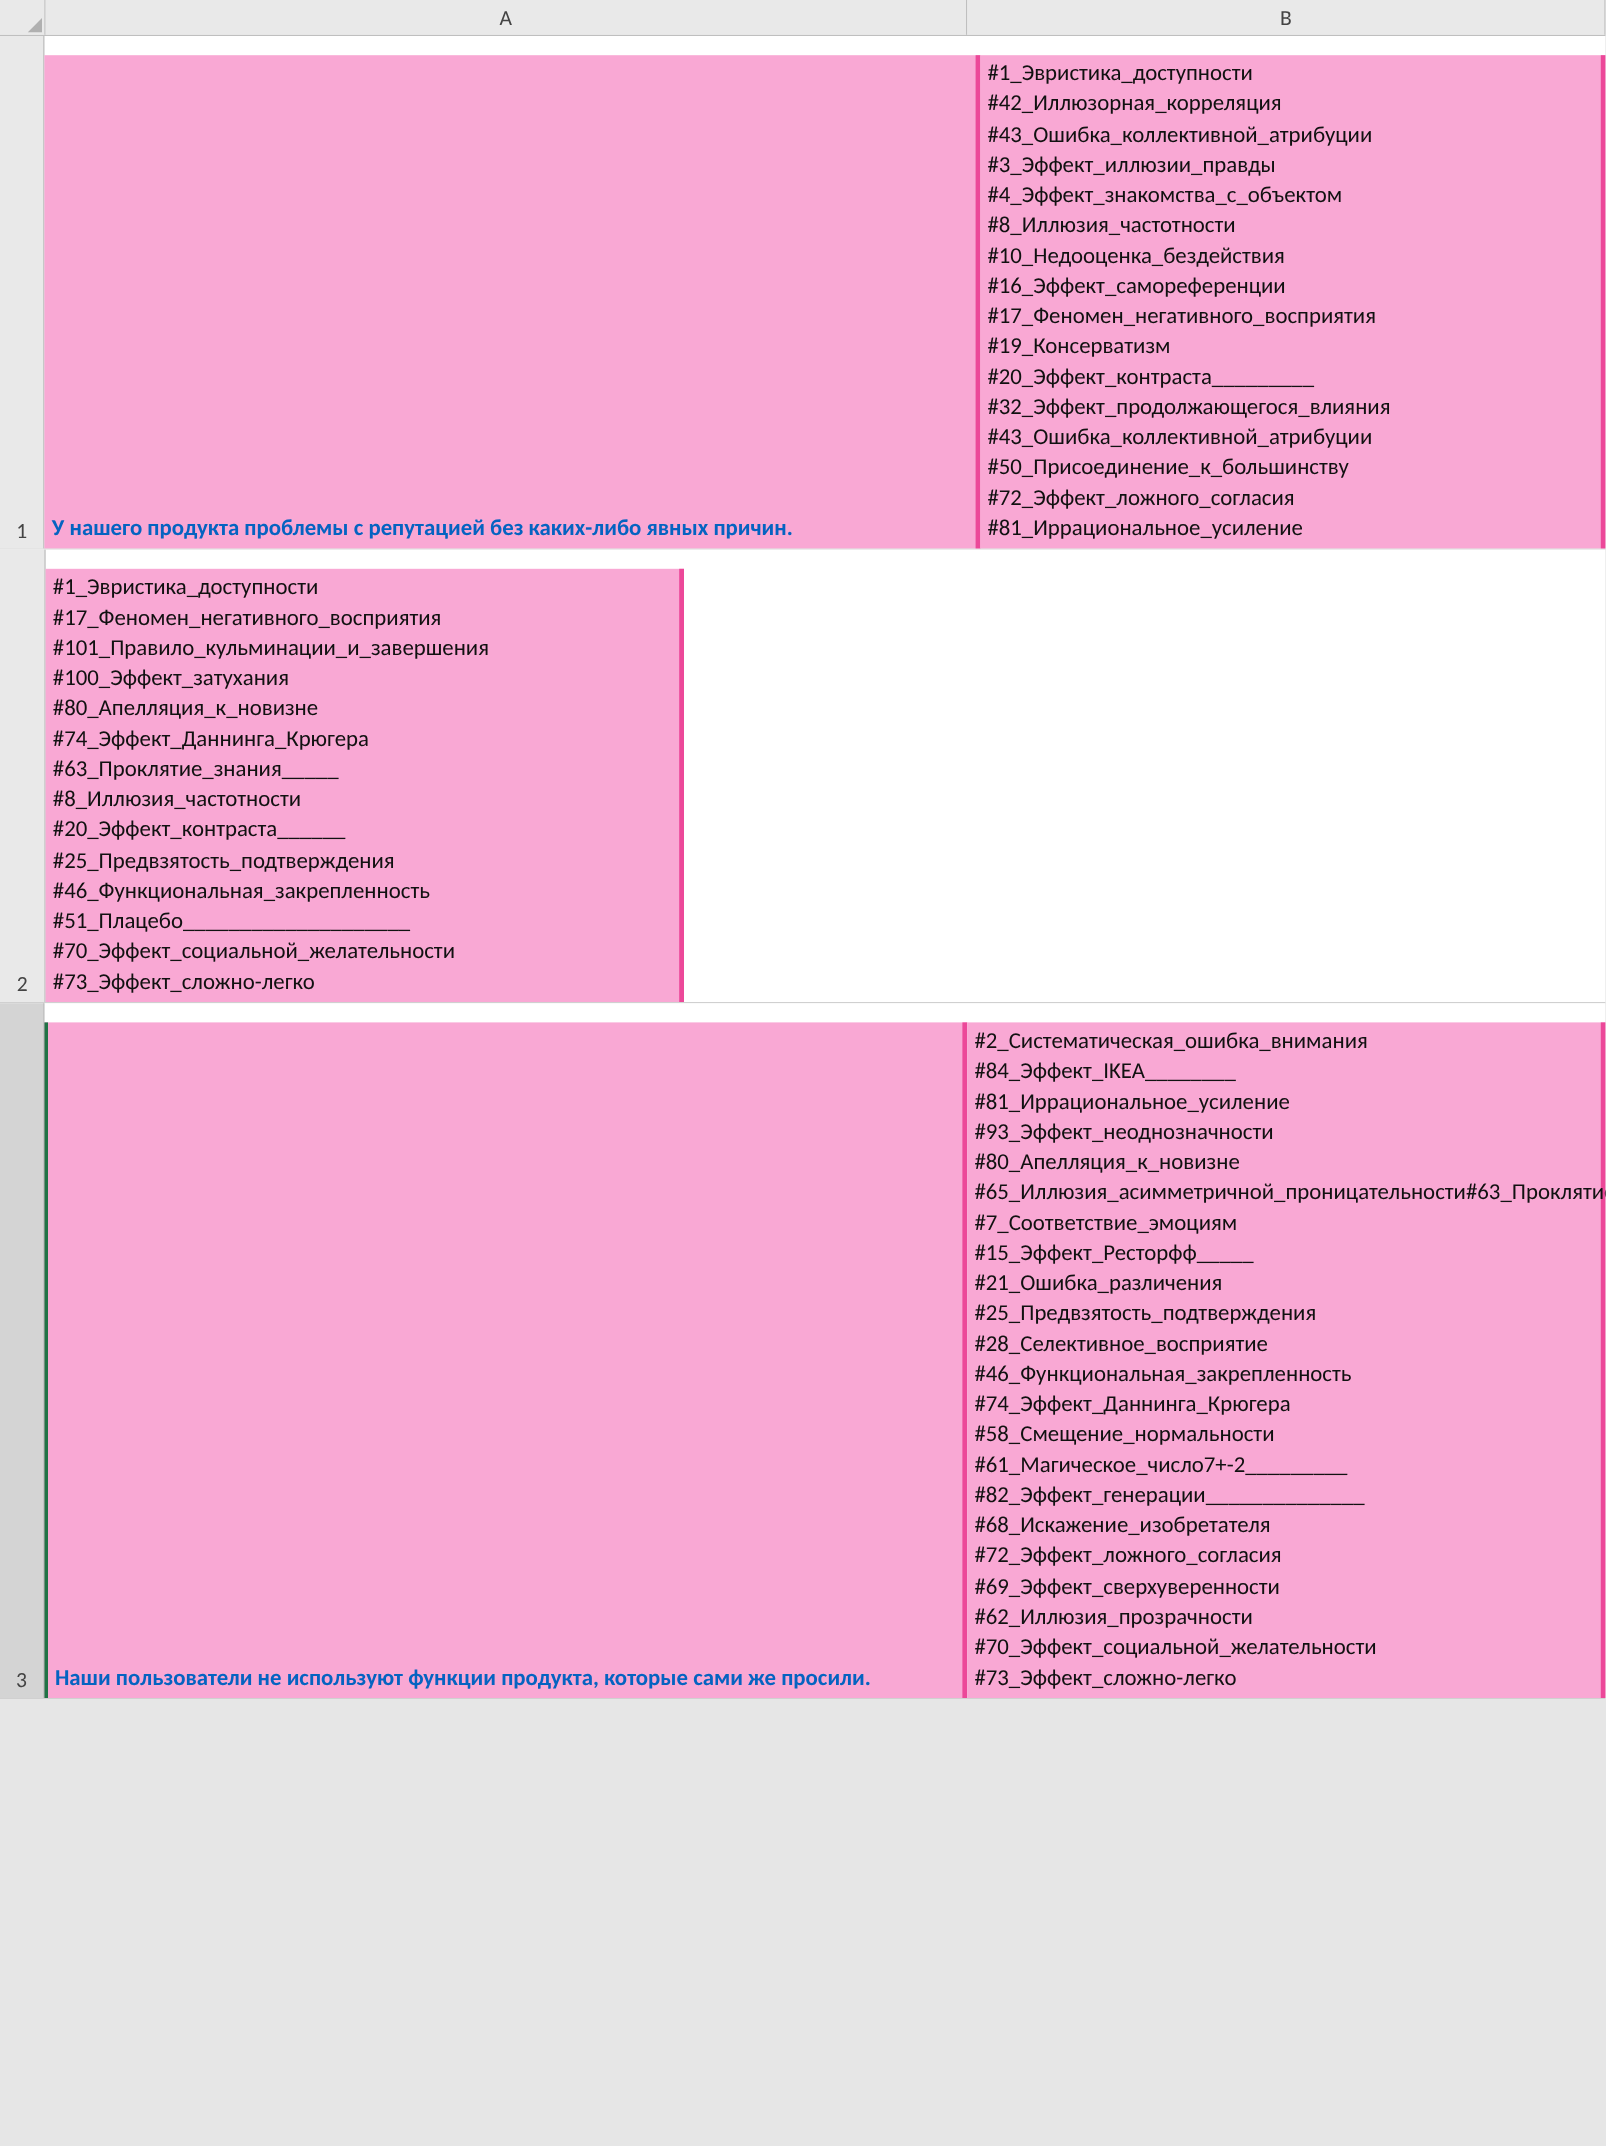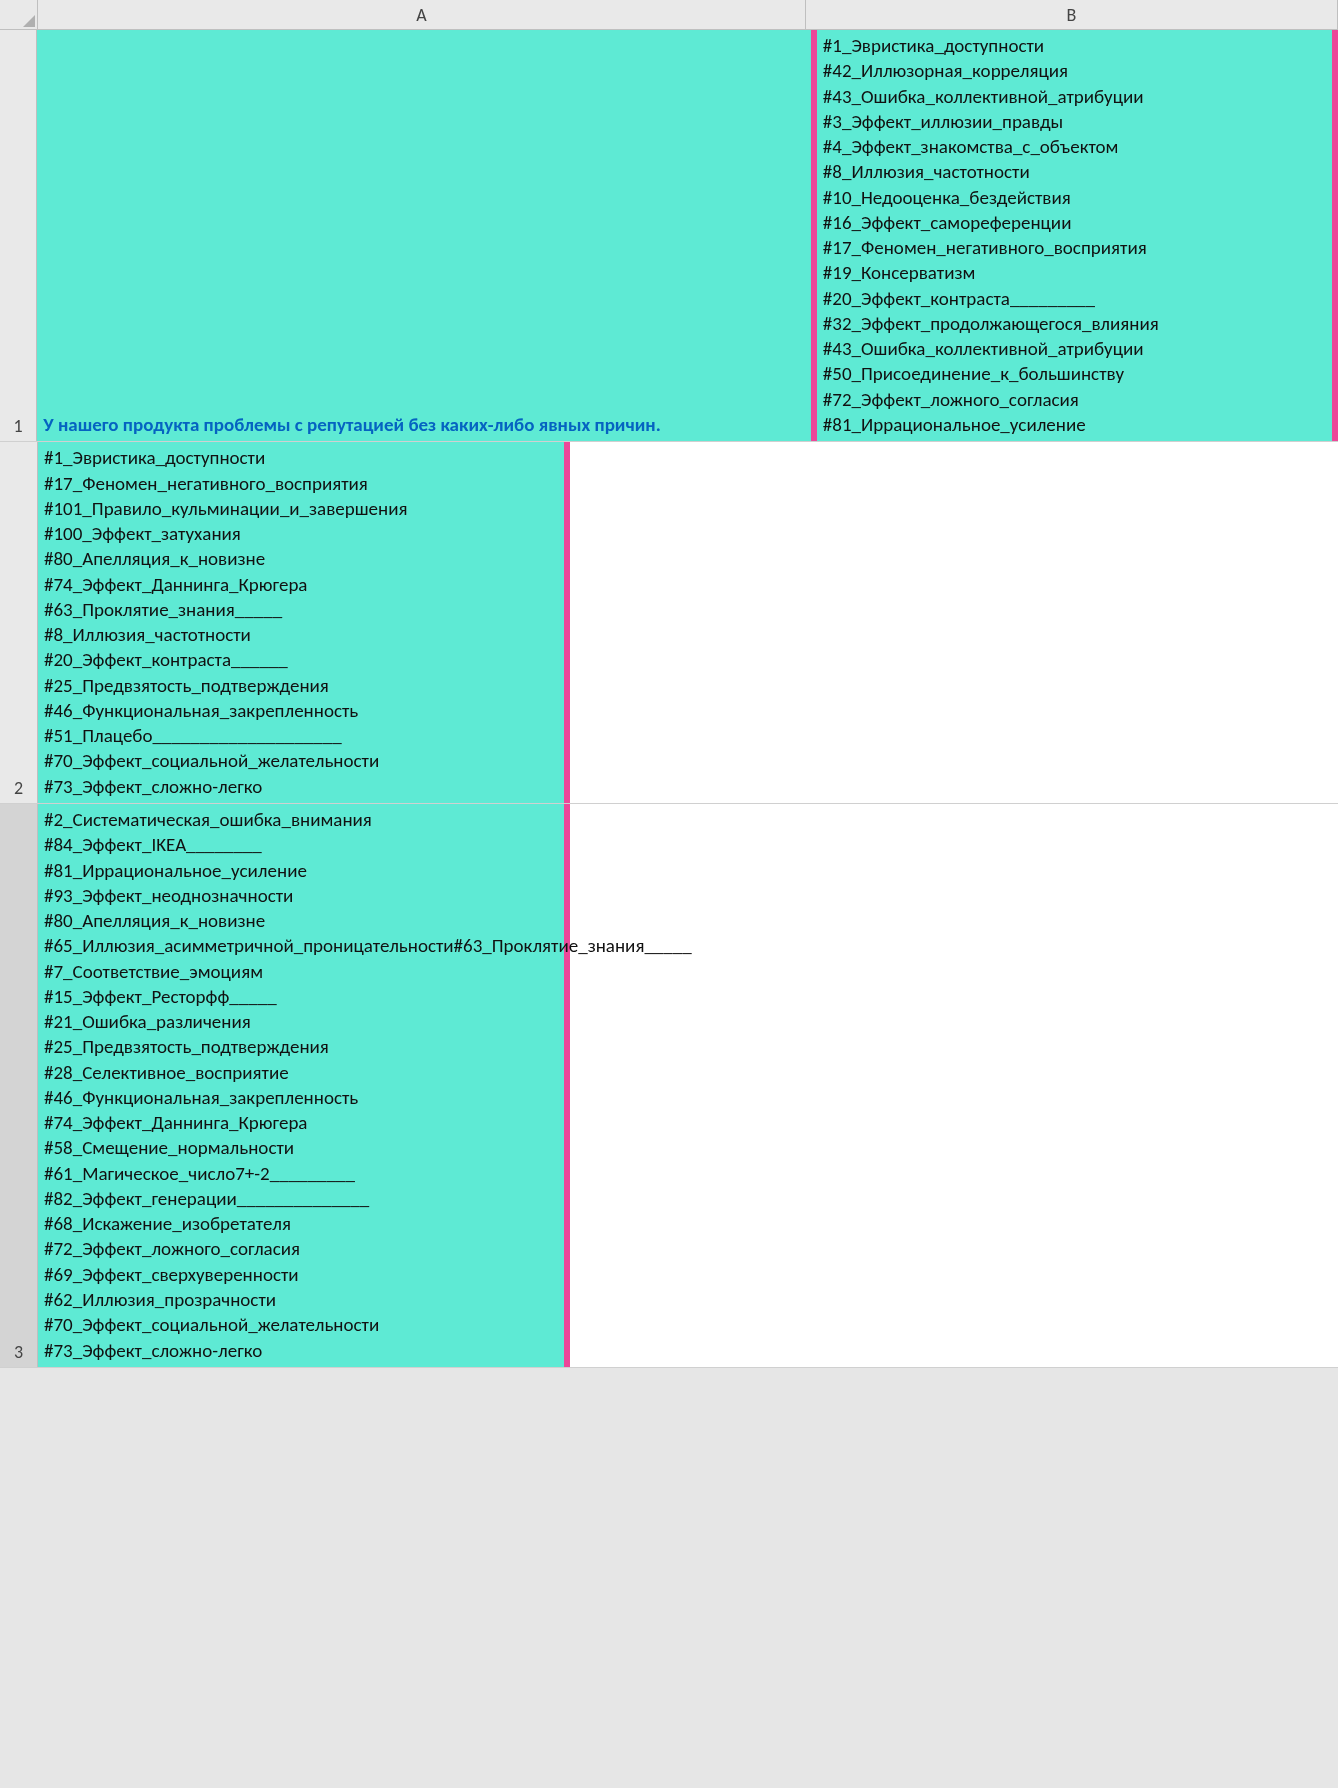--- a/index.html
+++ b/index.html
@@ -54,24 +54,25 @@
     background: #e9e9e9;
     color: #444;
     font-size: 18px;
     display: flex;
     align-items: flex-end;
     justify-content: center;
     padding-bottom: 4px;
     user-select: none;
   }
   .cell {
-    border-right: 6px solid #ec4899;
+    border-right: 4px solid #ec4899;
     padding: 3px 6px 4px 6px;
-    background: #5eead4;
+    background: #f9a8d4;
     line-height: 1.33;
+    margin-top: 16px;
   }
   .cell-A {
     width: 796px;
     color: #0563c1;
     font-weight: 600;
     display: flex;
     align-items: flex-end;
   }
   .cell-B {
     width: 532px;
@@ -135,20 +136,23 @@
 #8_Иллюзия_частотности
 #20_Эффект_контраста______
 #25_Предвзятость_подтверждения
 #46_Функциональная_закрепленность
 #51_Плацебо____________________
 #70_Эффект_социальной_желательности
 #73_Эффект_сложно-легко</div>
       </div>
       <div class="row row-selected">
         <div class="row-header">3</div>
+        <div class="cell cell-A">
+          <div>Наши пользователи не используют функции продукта, которые сами же просили.</div>
+        </div>
         <div class="cell cell-B">#2_Систематическая_ошибка_внимания
 #84_Эффект_IKEA________
 #81_Иррациональное_усиление
 #93_Эффект_неоднозначности
 #80_Апелляция_к_новизне
 #65_Иллюзия_асимметричной_проницательности#63_Проклятие_знания_____
 #7_Соответствие_эмоциям
 #15_Эффект_Ресторфф_____
 #21_Ошибка_различения
 #25_Предвзятость_подтверждения

